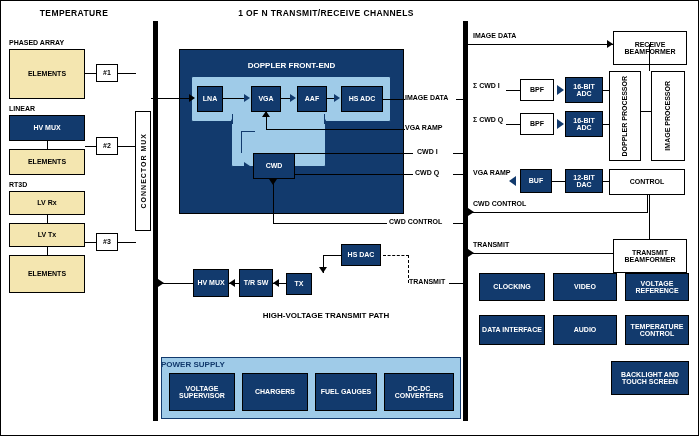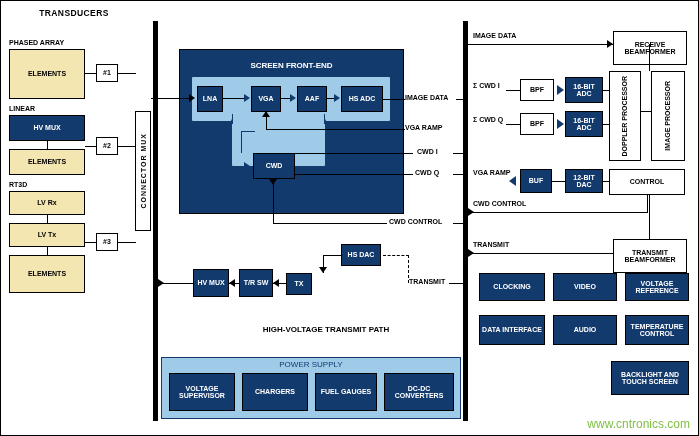--- a/index.html
+++ b/index.html
@@ -43,21 +43,22 @@
     position:absolute;right:8px;bottom:4px;
     font-size:12px;color:#7fbf43;font-family:"Liberation Sans",sans-serif;
     font-weight:normal;
   }
 </style>
 </head>
 <body>
 
 <div id="canvas">
 
-  <div class="abs hdr" style="left:18px;top:7px;width:110px;">TRANSDUCERS</div>
+  <div class="abs hdr" style="left:18px;top:7px;width:110px;">TEMPERATURE</div>
+  <div class="abs hdr" style="left:180px;top:7px;width:290px;">1 OF N TRANSMIT/RECEIVE CHANNELS</div>
 
   <div class="abs vbar" style="left:152px;top:20px;width:5px;height:400px;"></div>
   <div class="abs vbar" style="left:462px;top:20px;width:5px;height:400px;"></div>
 
   <div class="abs label" style="left:8px;top:38px;">PHASED ARRAY</div>
   <div class="abs box yellow" style="left:8px;top:48px;width:76px;height:50px;">ELEMENTS</div>
   <div class="abs box white" style="left:95px;top:63px;width:22px;height:18px;">#1</div>
   <div class="abs wire" style="left:84px;top:72px;width:11px;height:1px;"></div>
   <div class="abs wire" style="left:117px;top:72px;width:18px;height:1px;"></div>
 
@@ -78,21 +79,21 @@
   <div class="abs box white" style="left:95px;top:232px;width:22px;height:18px;">#3</div>
   <div class="abs wire" style="left:84px;top:241px;width:11px;height:1px;"></div>
   <div class="abs wire" style="left:117px;top:241px;width:18px;height:1px;"></div>
 
   <div class="abs conn-mux" style="left:134px;top:110px;width:16px;height:120px;">
     <span>CONNECTOR MUX</span>
   </div>
 
 
   <div class="abs panelDark" style="left:178px;top:48px;width:225px;height:165px;"></div>
-  <div class="abs" style="left:178px;top:60px;width:225px;text-align:center;font-size:8px;font-weight:bold;color:#ffffff;">SCREEN FRONT-END</div>
+  <div class="abs" style="left:178px;top:60px;width:225px;text-align:center;font-size:8px;font-weight:bold;color:#ffffff;">DOPPLER FRONT-END</div>
 
   <div class="abs panelLight" style="left:190px;top:75px;width:200px;height:46px;border-radius:2px;"></div>
   <div class="abs panelLight" style="left:230px;top:118px;width:95px;height:48px;border-radius:2px;border-top:none;"></div>
   <div class="abs panelLight" style="left:231px;top:113px;width:93px;height:10px;border-top:none;border-bottom:none;"></div>
 
   <div class="abs box navy" style="left:196px;top:85px;width:26px;height:26px;">LNA</div>
   <div class="abs box navy" style="left:250px;top:85px;width:30px;height:26px;">VGA</div>
   <div class="abs box navy" style="left:296px;top:85px;width:30px;height:26px;">AAF</div>
   <div class="abs box navy" style="left:340px;top:85px;width:42px;height:26px;">HS ADC</div>
   <div class="abs box navy" style="left:252px;top:152px;width:42px;height:26px;">CWD</div>
@@ -148,21 +149,21 @@
 
   <div class="abs wire" style="left:322px;top:254px;width:18px;height:1px;"></div>
   <div class="abs wire" style="left:322px;top:254px;width:1px;height:18px;"></div>
   <div class="abs" style="left:318px;top:266px;width:0;height:0;border-top:6px solid #000;border-left:4px solid transparent;border-right:4px solid transparent;"></div>
 
   <div class="abs label" style="left:408px;top:277px;">TRANSMIT</div>
   <div class="abs wire" style="left:382px;top:254px;width:26px;height:1px;border-top:1px dashed #000;background:transparent;height:0;"></div>
   <div class="abs" style="left:407px;top:254px;width:0;height:28px;border-left:1px dashed #000;"></div>
   <div class="abs wire" style="left:448px;top:282px;width:17px;height:1px;"></div>
 
-  <div class="abs sechdr" style="left:180px;top:324px;width:290px;">HIGH-VOLTAGE TRANSMIT PATH</div>
+  <div class="abs sechdr" style="left:180px;top:310px;width:290px;">HIGH-VOLTAGE TRANSMIT PATH</div>
 
   <div class="abs label" style="left:472px;top:31px;">IMAGE DATA</div>
   <div class="abs wire" style="left:467px;top:43px;width:145px;height:1px;"></div>
   <div class="abs" style="left:606px;top:39px;width:0;height:0;border-left:6px solid #000;border-top:4px solid transparent;border-bottom:4px solid transparent;"></div>
   <div class="abs box white" style="left:612px;top:30px;width:74px;height:34px;font-size:7px;">RECEIVE BEAMFORMER</div>
 
   <div class="abs label" style="left:472px;top:81px;">Σ CWD I</div>
   <div class="abs box white" style="left:519px;top:78px;width:34px;height:22px;">BPF</div>
   <div class="abs wire" style="left:505px;top:89px;width:14px;height:1px;"></div>
   <div class="abs" style="left:556px;top:84px;width:0;height:0;border-left:7px solid #123a6d;border-top:5px solid transparent;border-bottom:5px solid transparent;"></div>
@@ -209,21 +210,20 @@
   <div class="abs box navy" style="left:552px;top:272px;width:64px;height:28px;">VIDEO</div>
   <div class="abs box navy" style="left:624px;top:272px;width:64px;height:28px;">VOLTAGE REFERENCE</div>
 
   <div class="abs box navy" style="left:478px;top:314px;width:66px;height:30px;">DATA INTERFACE</div>
   <div class="abs box navy" style="left:552px;top:314px;width:64px;height:30px;">AUDIO</div>
   <div class="abs box navy" style="left:624px;top:314px;width:64px;height:30px;">TEMPERATURE CONTROL</div>
 
   <div class="abs box navy" style="left:610px;top:360px;width:78px;height:34px;">BACKLIGHT AND TOUCH SCREEN</div>
 
   <div class="abs panelLight" style="left:160px;top:356px;width:300px;height:62px;border:1px solid #123a6d;"></div>
-  <div class="abs" style="left:160px;top:359px;width:300px;text-align:center;font-size:8px;font-weight:normal;color:#123a6d;">POWER SUPPLY</div>
+  <div class="abs" style="left:160px;top:359px;width:300px;font-size:8px;font-weight:bold;color:#123a6d;">POWER SUPPLY</div>
   <div class="abs box navy" style="left:168px;top:372px;width:66px;height:38px;">VOLTAGE SUPERVISOR</div>
   <div class="abs box navy" style="left:241px;top:372px;width:66px;height:38px;">CHARGERS</div>
   <div class="abs box navy" style="left:314px;top:372px;width:62px;height:38px;">FUEL GAUGES</div>
   <div class="abs box navy" style="left:383px;top:372px;width:70px;height:38px;">DC-DC CONVERTERS</div>
 
-  <div class="wm">www.cntronics.com</div>
 
 </div>
 
 </body></html>

